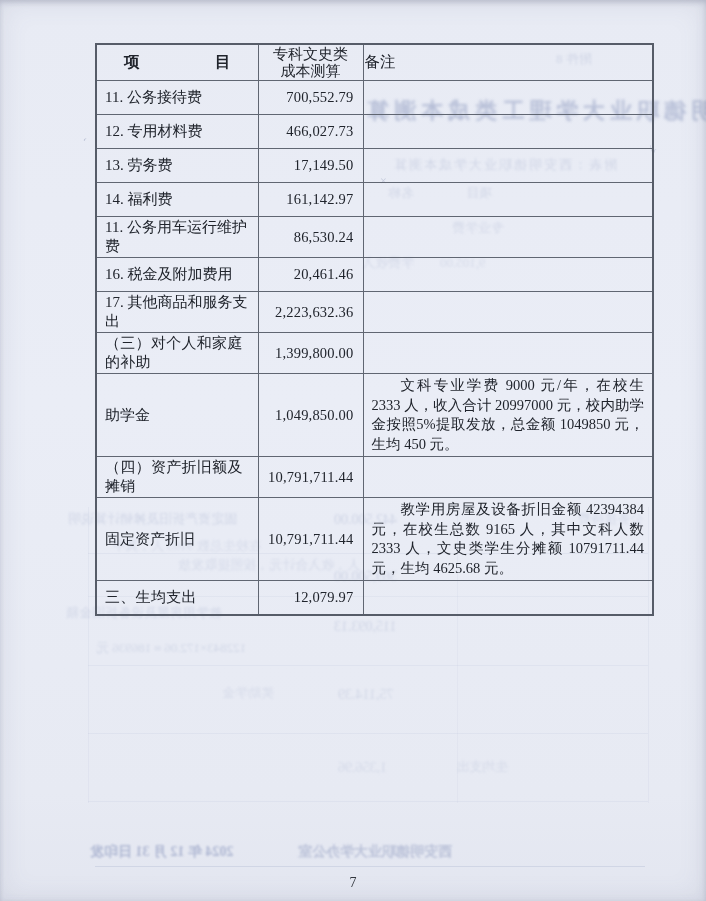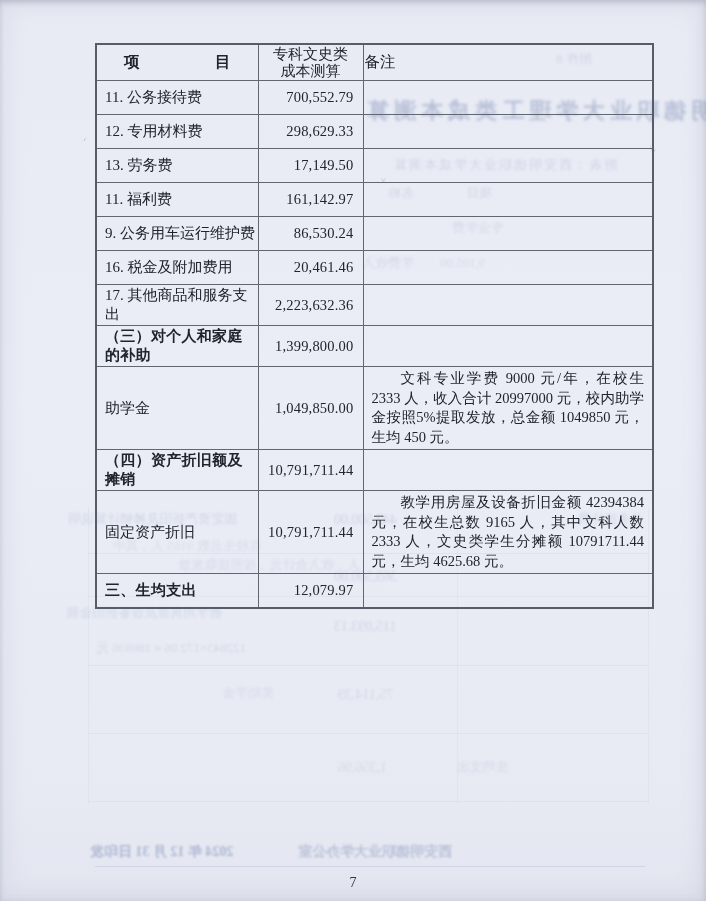--- a/index.html
+++ b/index.html
@@ -45,21 +45,21 @@
   .h-item{padding:0 27px;}
   .h-item .hwrap{display:flex;justify-content:space-between;font-weight:bold;font-size:15.5px;}
   .h-amount{text-align:center;font-weight:bold;font-size:15px;line-height:16.5px;}
   .h-remark{text-align:left;font-weight:bold;font-size:15.5px;}
   td.cell-item{padding-left:8px;font-size:15px;text-align:left;}
   td.cell-amount{padding-right:9px;font-size:14.5px;text-align:right;letter-spacing:.2px;}
   td.cell-remark{
     padding:2px 8px 2px 8px;font-size:14.5px;line-height:19.5px;
     text-align:justify;text-indent:2em;vertical-align:top;
   }
-  tr.bold td.cell-item{font-weight:bold;letter-spacing:.3px;}
+  tr.bold td.cell-item{font-weight:normal;letter-spacing:.3px;}
   
   .page-number{
     position:absolute;left:0;right:0;top:875px;
     text-align:center;font-size:14px;color:#33373f;
   }
 </style>
 </head>
 <body>
 
 <div class="page">
@@ -124,35 +124,35 @@
       </tr>
     </thead>
     <tbody id="cost-table-body">
         <tr class="row-n">
           <td class="cell-item">11. 公务接待费</td>
           <td class="cell-amount">700,552.79</td>
           <td class="cell-remark"></td>
         </tr>
         <tr class="row-n">
           <td class="cell-item">12. 专用材料费</td>
-          <td class="cell-amount">298,629.33</td>
+          <td class="cell-amount">466,027.73</td>
           <td class="cell-remark"></td>
         </tr>
         <tr class="row-n">
           <td class="cell-item">13. 劳务费</td>
           <td class="cell-amount">17,149.50</td>
           <td class="cell-remark"></td>
         </tr>
         <tr class="row-n">
-          <td class="cell-item">11. 福利费</td>
+          <td class="cell-item">14. 福利费</td>
           <td class="cell-amount">161,142.97</td>
           <td class="cell-remark"></td>
         </tr>
         <tr class="row-n">
-          <td class="cell-item">9. 公务用车运行维护费</td>
+          <td class="cell-item">11. 公务用车运行维护费</td>
           <td class="cell-amount">86,530.24</td>
           <td class="cell-remark"></td>
         </tr>
         <tr class="row-n">
           <td class="cell-item">16. 税金及附加费用</td>
           <td class="cell-amount">20,461.46</td>
           <td class="cell-remark"></td>
         </tr>
         <tr class="row-n">
           <td class="cell-item">17. 其他商品和服务支出</td>

